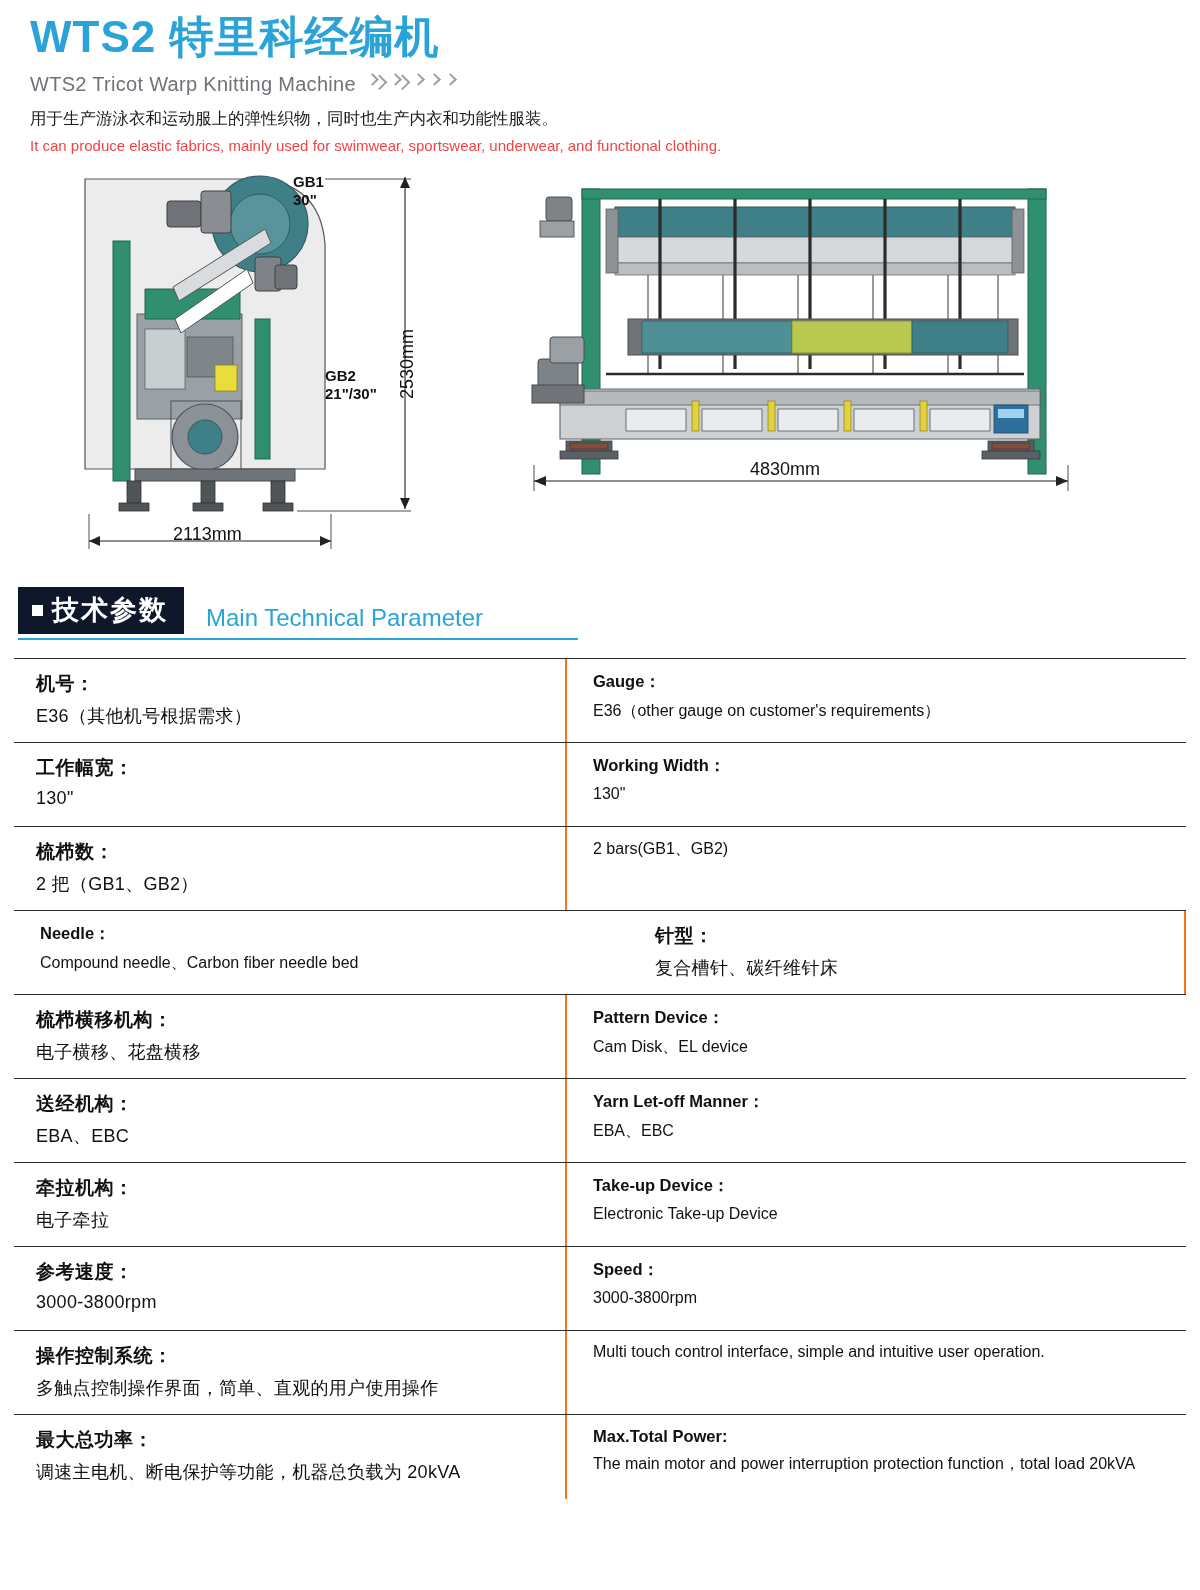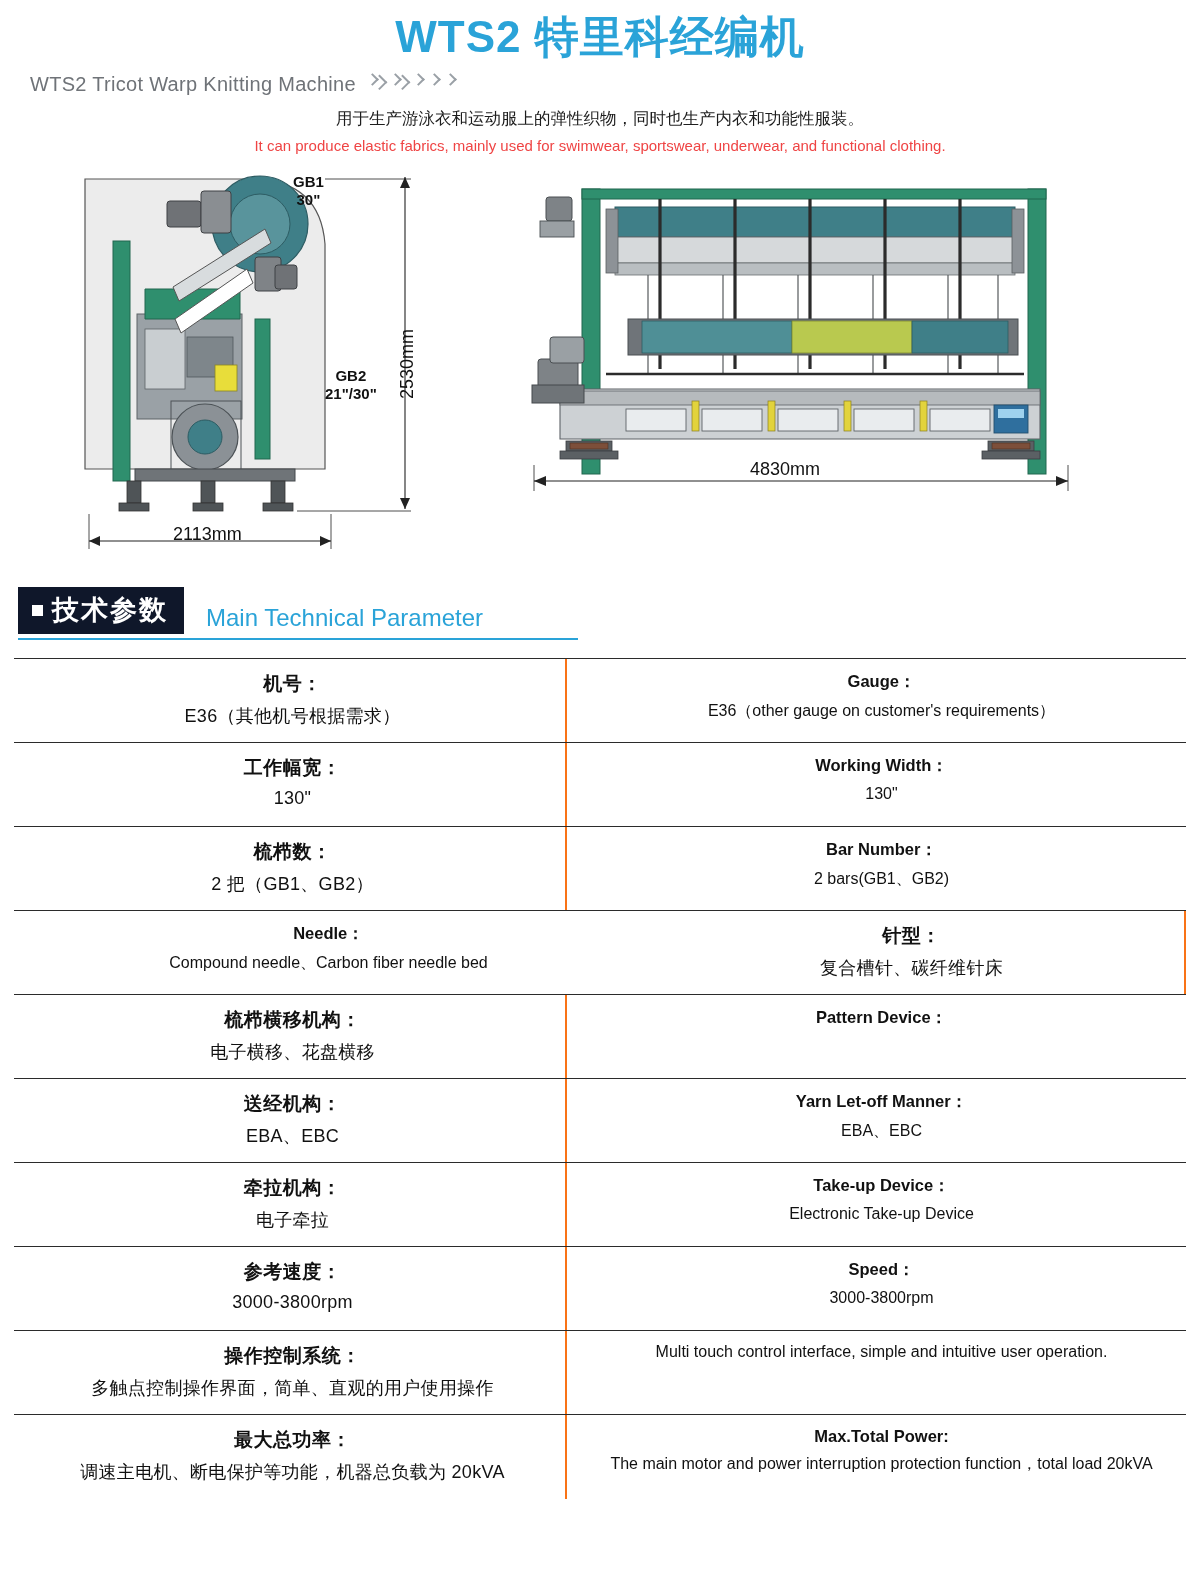--- a/index.html
+++ b/index.html
@@ -3,21 +3,21 @@
 <meta charset="utf-8">
 <style>
   * { box-sizing: border-box; }
   html, body {
     margin: 0; padding: 0;
     width: 1200px; height: 1590px;
     background: #ffffff;
     font-family: "Liberation Sans", sans-serif;
     color: #1a1a1a;
   }
-  .page { position: relative; width: 1200px; height: 1590px; overflow: hidden; text-align: center; }
+  .page { position: relative; width: 1200px; height: 1590px; overflow: hidden; }
 
   
   .header { padding: 14px 30px 0 30px; }
   .title-cn {
     font-size: 44px;
     font-weight: bold;
     color: #2aa3d8;
     letter-spacing: 1px;
     line-height: 1.05;
     margin: 0 0 2px 0;
@@ -355,21 +355,20 @@
         <div class="value-en">130"</div>
       </div>
     </div>
 
     <div class="prow">
       <div class="pcell cn">
         <div class="label-cn">梳栉数：</div>
         <div class="value-cn">2 把（GB1、GB2）</div>
       </div>
       <div class="pcell en">
-        <div class="label-en">Bar Number：</div>
         <div class="value-en">2 bars(GB1、GB2)</div>
       </div>
     </div>
 
     <div class="prow">
       <div class="pcell en">
         <div class="label-en">Needle：</div>
         <div class="value-en">Compound needle、Carbon fiber needle bed</div>
       </div>
       <div class="pcell cn">
@@ -378,20 +377,21 @@
       </div>
     </div>
 
     <div class="prow">
       <div class="pcell cn">
         <div class="label-cn">梳栉横移机构：</div>
         <div class="value-cn">电子横移、花盘横移</div>
       </div>
       <div class="pcell en">
         <div class="label-en">Pattern Device：</div>
+        <div class="value-en">Cam Disk、EL device</div>
       </div>
     </div>
 
     <div class="prow">
       <div class="pcell cn">
         <div class="label-cn">送经机构：</div>
         <div class="value-cn">EBA、EBC</div>
       </div>
       <div class="pcell en">
         <div class="label-en">Yarn Let-off Manner：</div>

